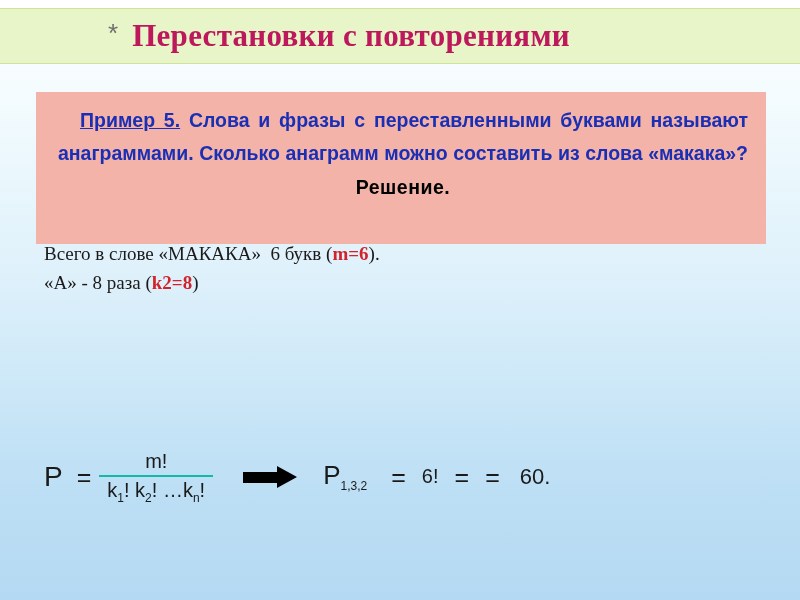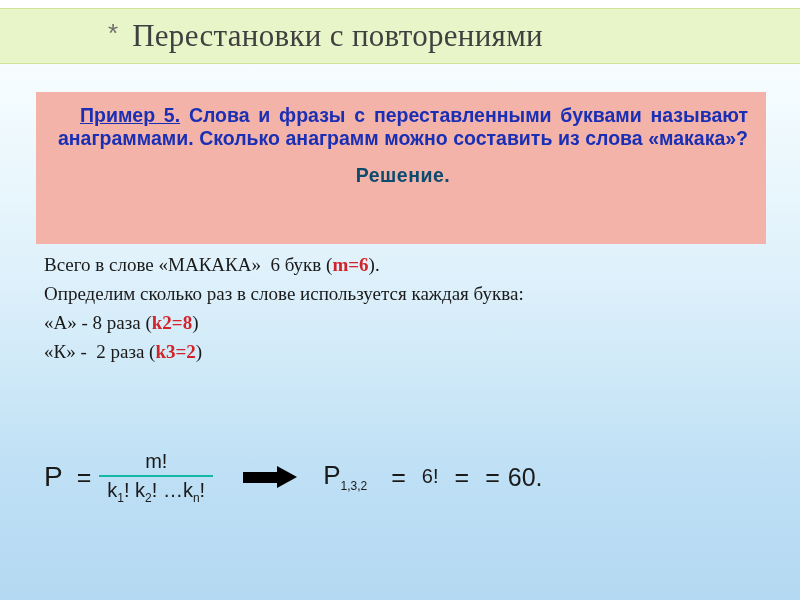--- a/index.html
+++ b/index.html
@@ -31,23 +31,23 @@
     padding-left: 108px;
   }
   .title-star {
     color: #6f6f6f;
     font-size: 26px;
     line-height: 1;
     margin-right: 14px;
     margin-top: -6px;
   }
   .title-text {
-    color: #404040;
+    color: #be185d;
     font-family: "Liberation Serif", serif;
-    font-weight: normal;
+    font-weight: bold;
     font-size: 31px;
     letter-spacing: 0.3px;
     white-space: nowrap;
     text-align: right;
   }
 
   
   .example-panel {
     position: absolute;
     left: 36px;
@@ -56,45 +56,45 @@
     height: 152px;
     background: #f3b3a8;
     box-sizing: border-box;
     padding: 12px 18px 10px 22px;
   }
   .example-text {
     color: #1b2fb5;
     font-family: "Liberation Sans", sans-serif;
     font-weight: bold;
     font-size: 19.5px;
-    line-height: 23px;
+    line-height: 33px;
     text-align: justify;
     text-align-last: justify;
     margin: 0;
   }
   .example-label {
     color: #1b2fb5;
     text-decoration: underline;
     padding-left: 22px;
   }
   .example-solution {
-    color: #0c4a6e;
+    color: #000000;
     font-family: "Liberation Sans", sans-serif;
     font-weight: bold;
     font-size: 19.5px;
     text-align: center;
-    margin: 14px 0 0 0;
+    margin: 6px 0 0 0;
     letter-spacing: 0.5px;
   }
 
   
   .body-block {
     position: absolute;
     left: 44px;
-    top: 250px;
+    top: 239px;
     width: 720px;
   }
   .body-line {
     color: #1a1a1a;
     font-family: "Liberation Serif", serif;
     font-size: 19px;
     line-height: 29px;
     white-space: pre;
     margin: 0;
   }
@@ -169,42 +169,41 @@
     height: 0;
     border-top: 11px solid transparent;
     border-bottom: 11px solid transparent;
     border-left: 20px solid #000;
   }
   .p2-symbol {
     font-size: 26px;
     margin-right: 16px;
   }
   .result {
-    font-size: 25px;
+    font-size: 22px;
+    margin-left: 12px;
     white-space: nowrap;
   }
 </style>
 </head>
 <body>
 
 <div class="title-bar">
   <span class="title-star">*</span>
   <span class="title-text">Перестановки с повторениями</span>
 </div>
 
 <div class="example-panel">
   <p class="example-text"><span class="example-label">Пример 5.</span> <span>Слова и фразы с переставленными буквами называют анаграммами. Сколько анаграмм можно составить из слова «макака»?</span></p>
   <p class="example-solution">Решение.</p>
 </div>
 
 <div class="body-block">
   <p class="body-line"><span>Всего в слове «МАКАКА»  6 букв (</span><span class="hl-red">m=6</span><span>).</span></p>
-  <p class="body-line">Определим сколько раз в слове используется каждая буква:</p>
   <p class="body-line"><span>«А» - 8 раза (</span><span class="hl-red">k2=8</span><span>)</span></p>
-  <p class="body-line"><span>«К» -  2 раза (</span><span class="hl-red">k3=2</span><span>)</span></p>
 </div>
 
 <div class="formula-row">
 
   <span class="p-symbol">P</span>
   <span class="eq">=</span>
   <span class="frac">
     <span class="num">m!</span>
     <span class="den"><span>k</span><span class="sub">1</span><span>! k</span><span class="sub">2</span><span>! …k</span><span class="sub">n</span><span>!</span></span>
   </span>

